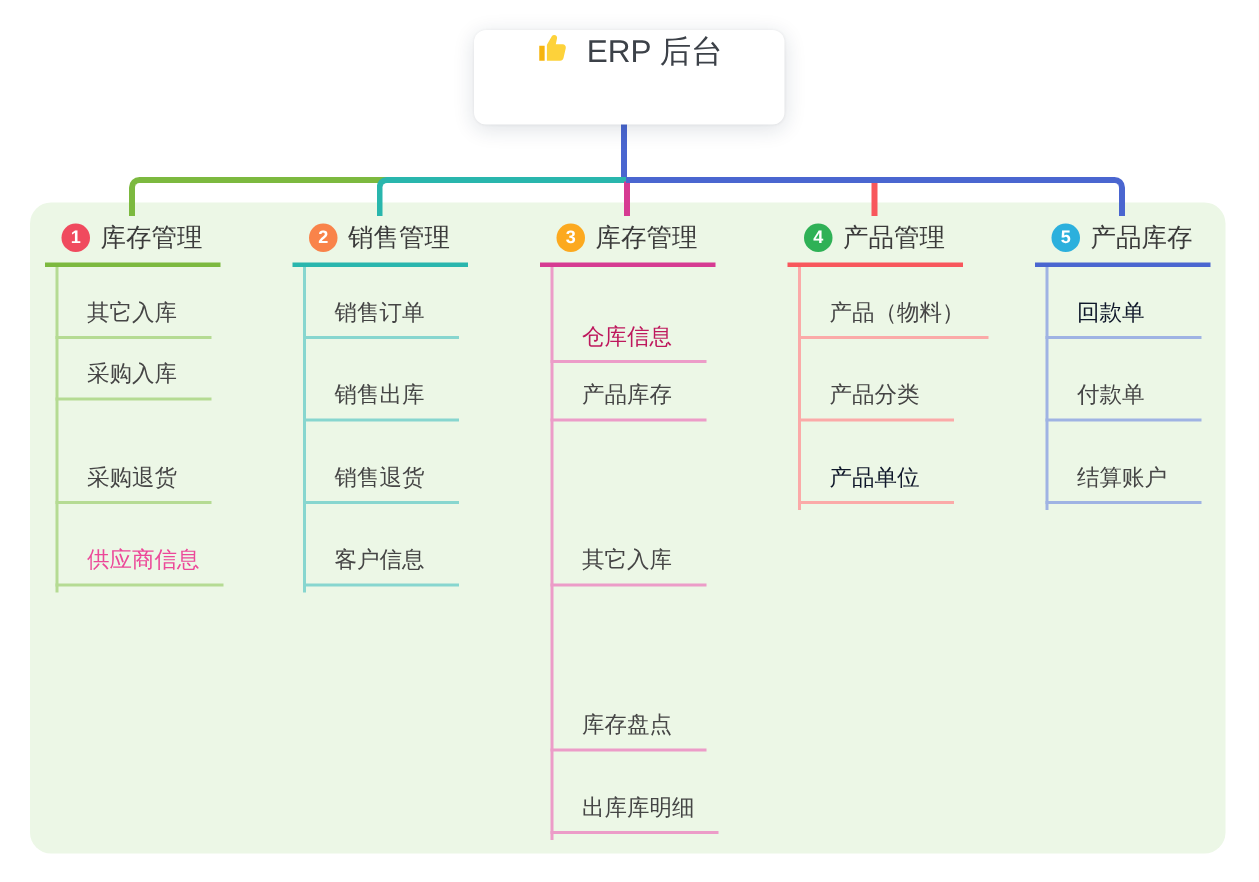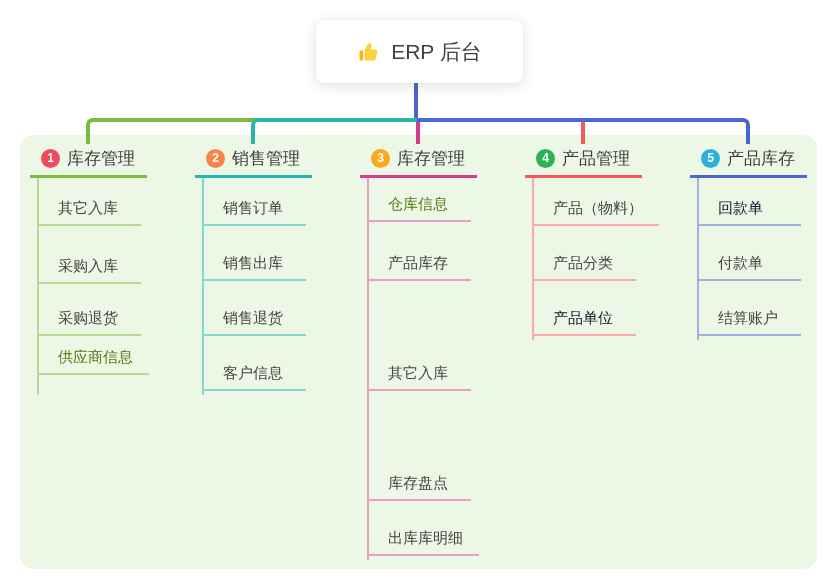--- a/index.html
+++ b/index.html
@@ -9,21 +9,21 @@
     font-family:"Liberation Sans","DejaVu Sans",sans-serif;
   }
   #panel{
     position:absolute;left:20px;top:135px;width:797px;height:434px;
     border-radius:14px;
   }
   #root-node{
     position:absolute;left:316px;top:20px;width:207px;height:63px;
     background:#ffffff;border-radius:8px;
     box-shadow:0 3px 14px rgba(20,40,70,.14),0 0 2px rgba(0,0,0,.06);
-    display:flex;align-items:center;justify-content:center;gap:10px;
+    display:flex;align-items:flex-start;justify-content:center;gap:10px;
     font-size:21px;z-index:3;
   }
   #root-node .ico{width:24px;height:24px;display:inline-block;}
   .vline,.conn,.stub{position:absolute;}
   .branch{position:absolute;width:160px;}
   .branch-title{
     display:flex;align-items:center;gap:7px;padding-left:11px;height:24px;
     font-size:17px;white-space:nowrap;
   }
   .badge{
@@ -65,44 +65,44 @@
     </div>
   <div id="branches">
       <div class="branch" style="left: 30px; top: 146px;">
         <div class="branch-title" style="color: rgb(59, 59, 59);">
           <span class="badge" style="background: rgb(240, 74, 94);">1</span>
           <span>库存管理</span>
         </div>
         <div class="branch-underline" style="background: rgb(124, 185, 63);"></div>
         <div class="rail" style="background: rgb(181, 219, 147); height: 217px;"></div>
         <div class="child" style="top: 52px; border-bottom: 2px solid rgb(181, 219, 147); color: rgb(69, 69, 69);">其它入库</div>
-        <div class="child" style="top: 110px; border-bottom: 2px solid rgb(181, 219, 147); color: rgb(69, 69, 69);">采购入库</div>
+        <div class="child" style="top: 93px; border-bottom: 2px solid rgb(181, 219, 147); color: rgb(69, 69, 69);">采购入库</div>
         <div class="child" style="top: 162px; border-bottom: 2px solid rgb(181, 219, 147); color: rgb(69, 69, 69);">采购退货</div>
-        <div class="child" style="top: 201px; border-bottom: 2px solid rgb(181, 219, 147); color: #4d7c0f;">供应商信息</div>
+        <div class="child" style="top: 217px; border-bottom: 2px solid rgb(181, 219, 147); color: #ec4899;">供应商信息</div>
       </div>
       <div class="branch" style="left: 195px; top: 146px;">
         <div class="branch-title" style="color: rgb(59, 59, 59);">
           <span class="badge" style="background: rgb(249, 131, 74);">2</span>
           <span>销售管理</span>
         </div>
         <div class="branch-underline" style="background: rgb(41, 182, 173);"></div>
         <div class="rail" style="background: rgb(135, 214, 207); height: 217px;"></div>
         <div class="child" style="top: 52px; border-bottom: 2px solid rgb(135, 214, 207); color: rgb(69, 69, 69);">销售订单</div>
         <div class="child" style="top: 107px; border-bottom: 2px solid rgb(135, 214, 207); color: rgb(69, 69, 69);">销售出库</div>
         <div class="child" style="top: 162px; border-bottom: 2px solid rgb(135, 214, 207); color: rgb(69, 69, 69);">销售退货</div>
         <div class="child" style="top: 217px; border-bottom: 2px solid rgb(135, 214, 207); color: rgb(69, 69, 69);">客户信息</div>
       </div>
       <div class="branch" style="left: 360px; top: 146px;">
         <div class="branch-title" style="color: rgb(59, 59, 59);">
           <span class="badge" style="background: rgb(252, 169, 31);">3</span>
           <span>库存管理</span>
         </div>
         <div class="branch-underline" style="background: rgb(214, 59, 146);"></div>
         <div class="rail" style="background: rgb(236, 156, 200); height: 382px;"></div>
-        <div class="child" style="top: 48px; border-bottom: 2px solid rgb(236, 156, 200); color: #4d7c0f;">仓库信息</div>
+        <div class="child" style="top: 68px; border-bottom: 2px solid rgb(236, 156, 200); color: #be185d;">仓库信息</div>
         <div class="child" style="top: 107px; border-bottom: 2px solid rgb(236, 156, 200); color: rgb(69, 69, 69);">产品库存</div>
         <div class="child" style="top: 217px; border-bottom: 2px solid rgb(236, 156, 200); color: rgb(69, 69, 69);">其它入库</div>
         <div class="child" style="top: 327px; border-bottom: 2px solid rgb(236, 156, 200); color: rgb(69, 69, 69);">库存盘点</div>
         <div class="child" style="top: 382px; border-bottom: 2px solid rgb(236, 156, 200); color: rgb(69, 69, 69);">出库库明细</div>
       </div>
       <div class="branch" style="left: 525px; top: 146px;">
         <div class="branch-title" style="color: rgb(59, 59, 59);">
           <span class="badge" style="background: rgb(47, 177, 86);">4</span>
           <span>产品管理</span>
         </div>

